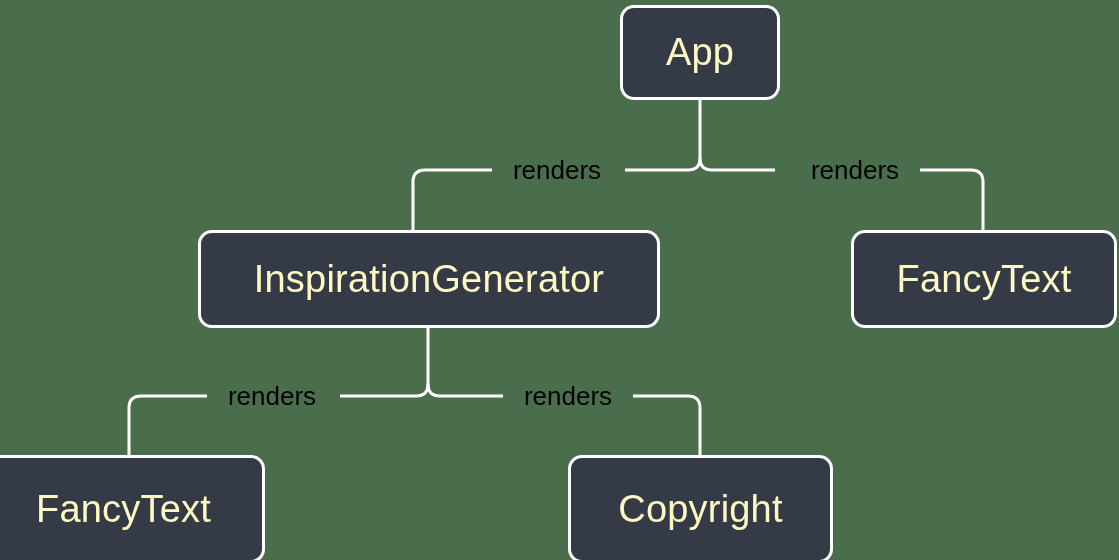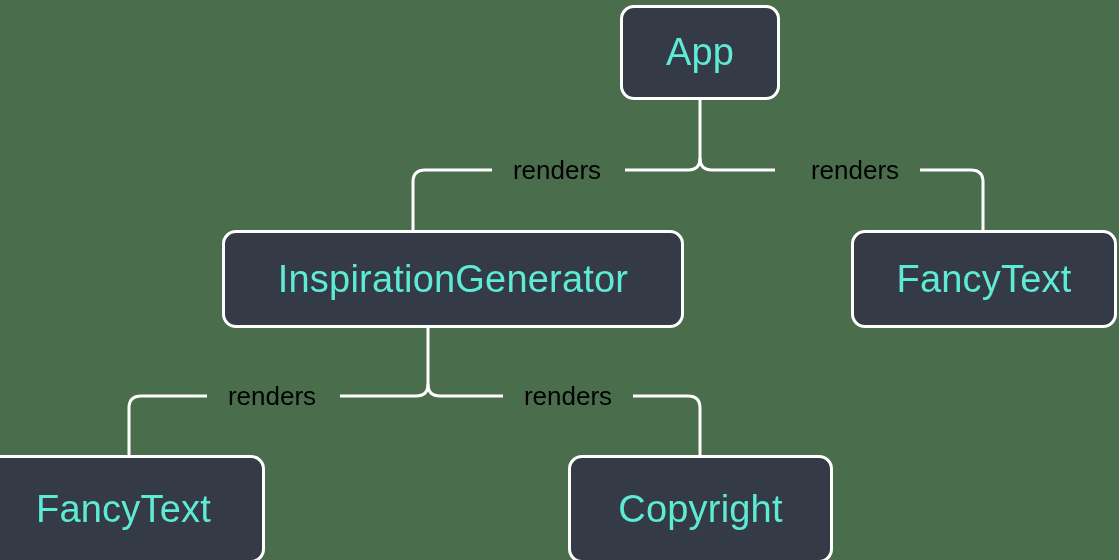--- a/index.html
+++ b/index.html
@@ -22,21 +22,21 @@
     width: 1119px;
     height: 560px;
     pointer-events: none;
   }
   .node {
     position: absolute;
     box-sizing: border-box;
     background: #343a46;
     border: 3px solid #ffffff;
     border-radius: 14px;
-    color: #5eead4;
+    color: #fef9c3;
     display: flex;
     align-items: center;
     justify-content: center;
     font-size: 38px;
     font-weight: 400;
     letter-spacing: 0.2px;
     white-space: nowrap;
     z-index: 2;
   }
   .edge-label {
@@ -44,21 +44,21 @@
     color: #000000;
     font-size: 26px;
     font-weight: 500;
     line-height: 1;
     white-space: nowrap;
     transform: translate(-50%, -50%);
     z-index: 3;
   }
   
   #node-app        { left: 620px;  top: 5px;   width: 160px; height: 95px;  }
-  #node-inspgen    { left: 198px;  top: 230px; width: 462px; height: 98px; margin-left: 24px;  }
+  #node-inspgen    { left: 198px;  top: 230px; width: 462px; height: 98px;  }
   #node-fancy-right{ left: 851px;  top: 230px; width: 266px; height: 98px;  }
   #node-fancy-left { left: -18px;  top: 455px; width: 283px; height: 108px; }
   #node-copyright  { left: 568px;  top: 455px; width: 265px; height: 108px; }
 
   #label-renders-1 { left: 557px; top: 170px; }
   #label-renders-2 { left: 855px; top: 170px; }
   #label-renders-3 { left: 272px; top: 396px; }
   #label-renders-4 { left: 568px; top: 396px; }
 </style>
 </head>

